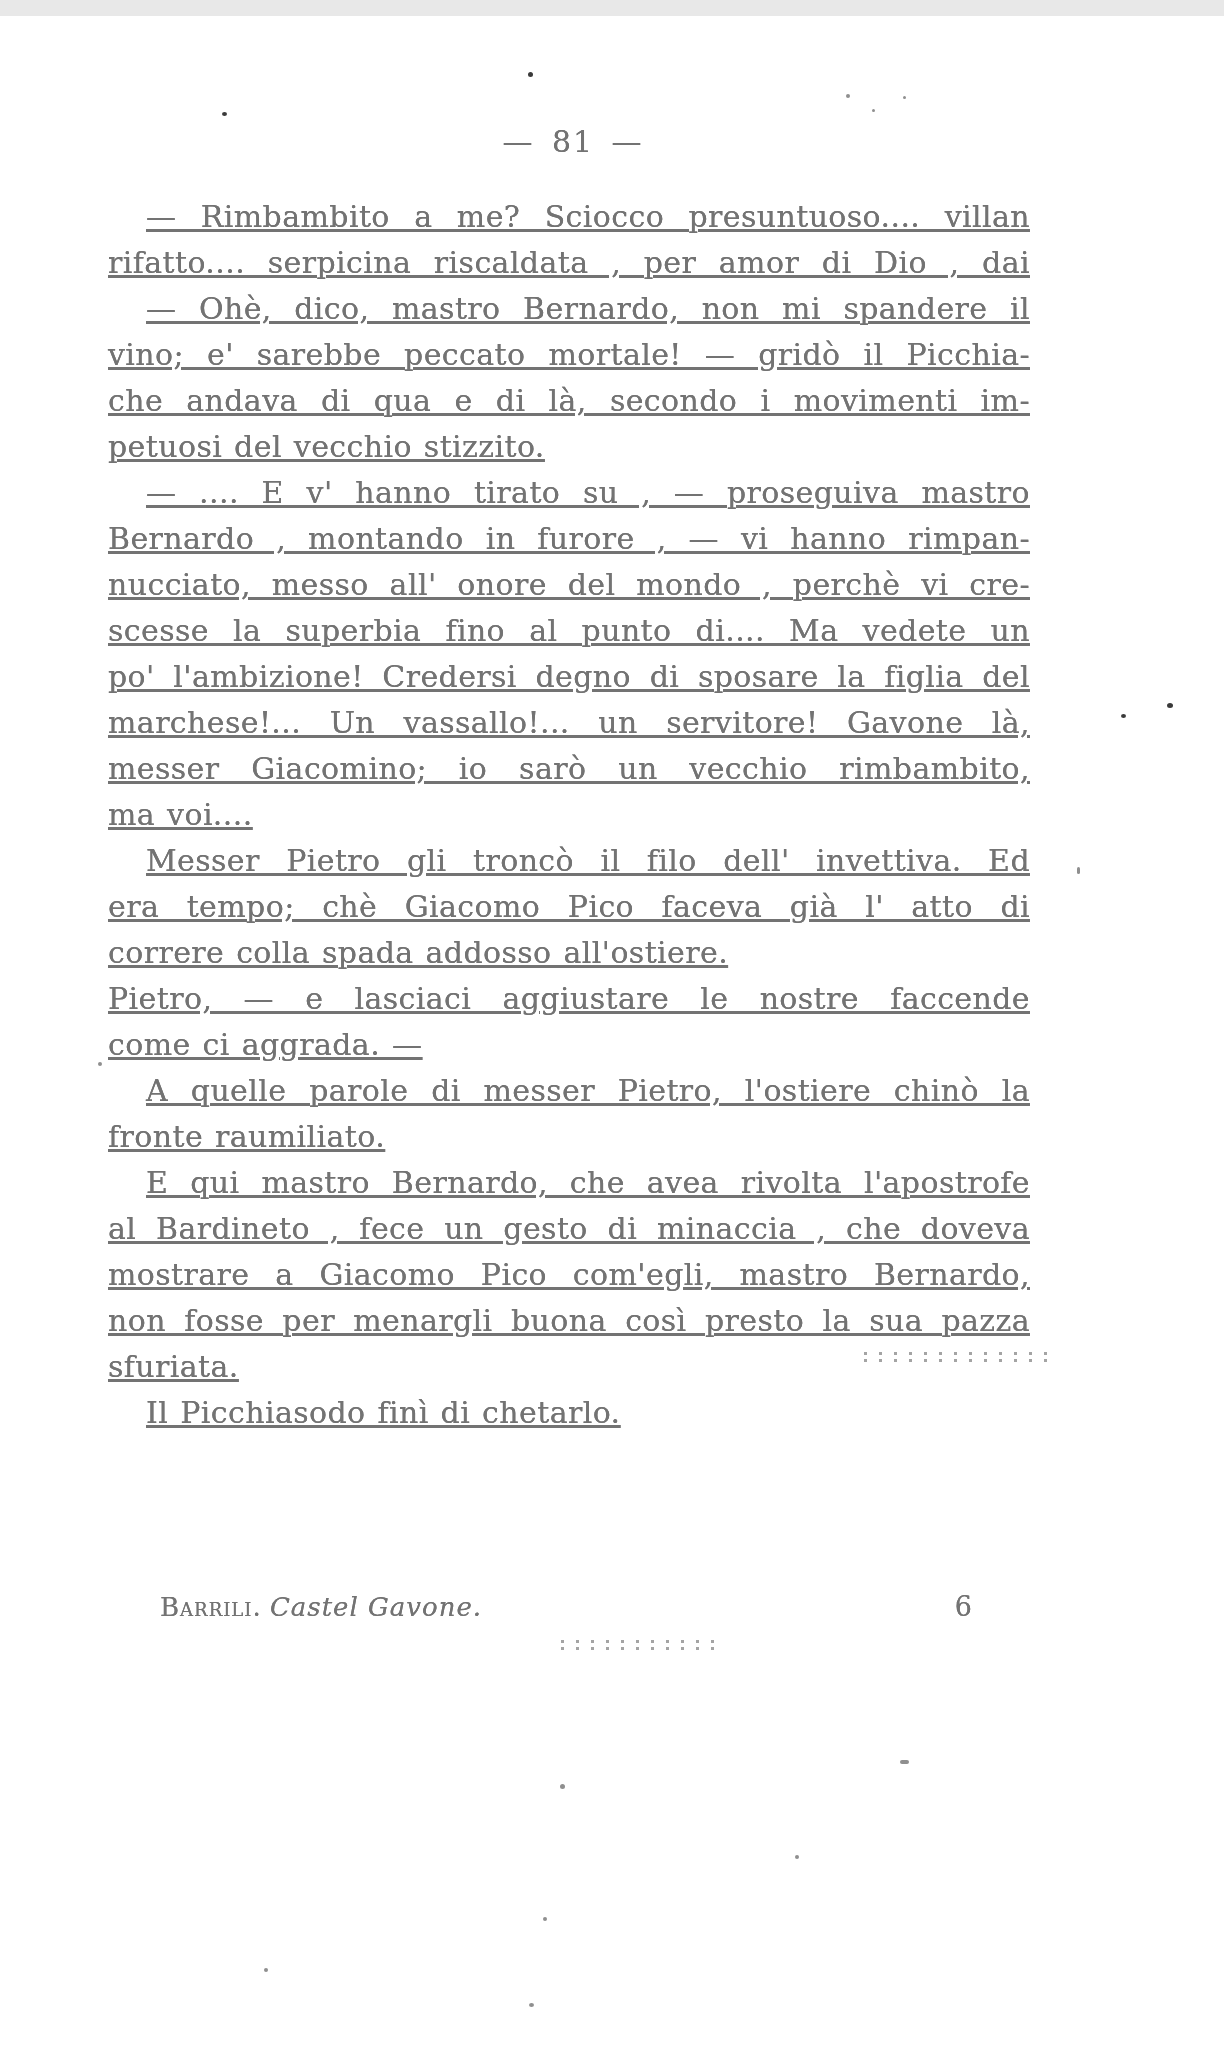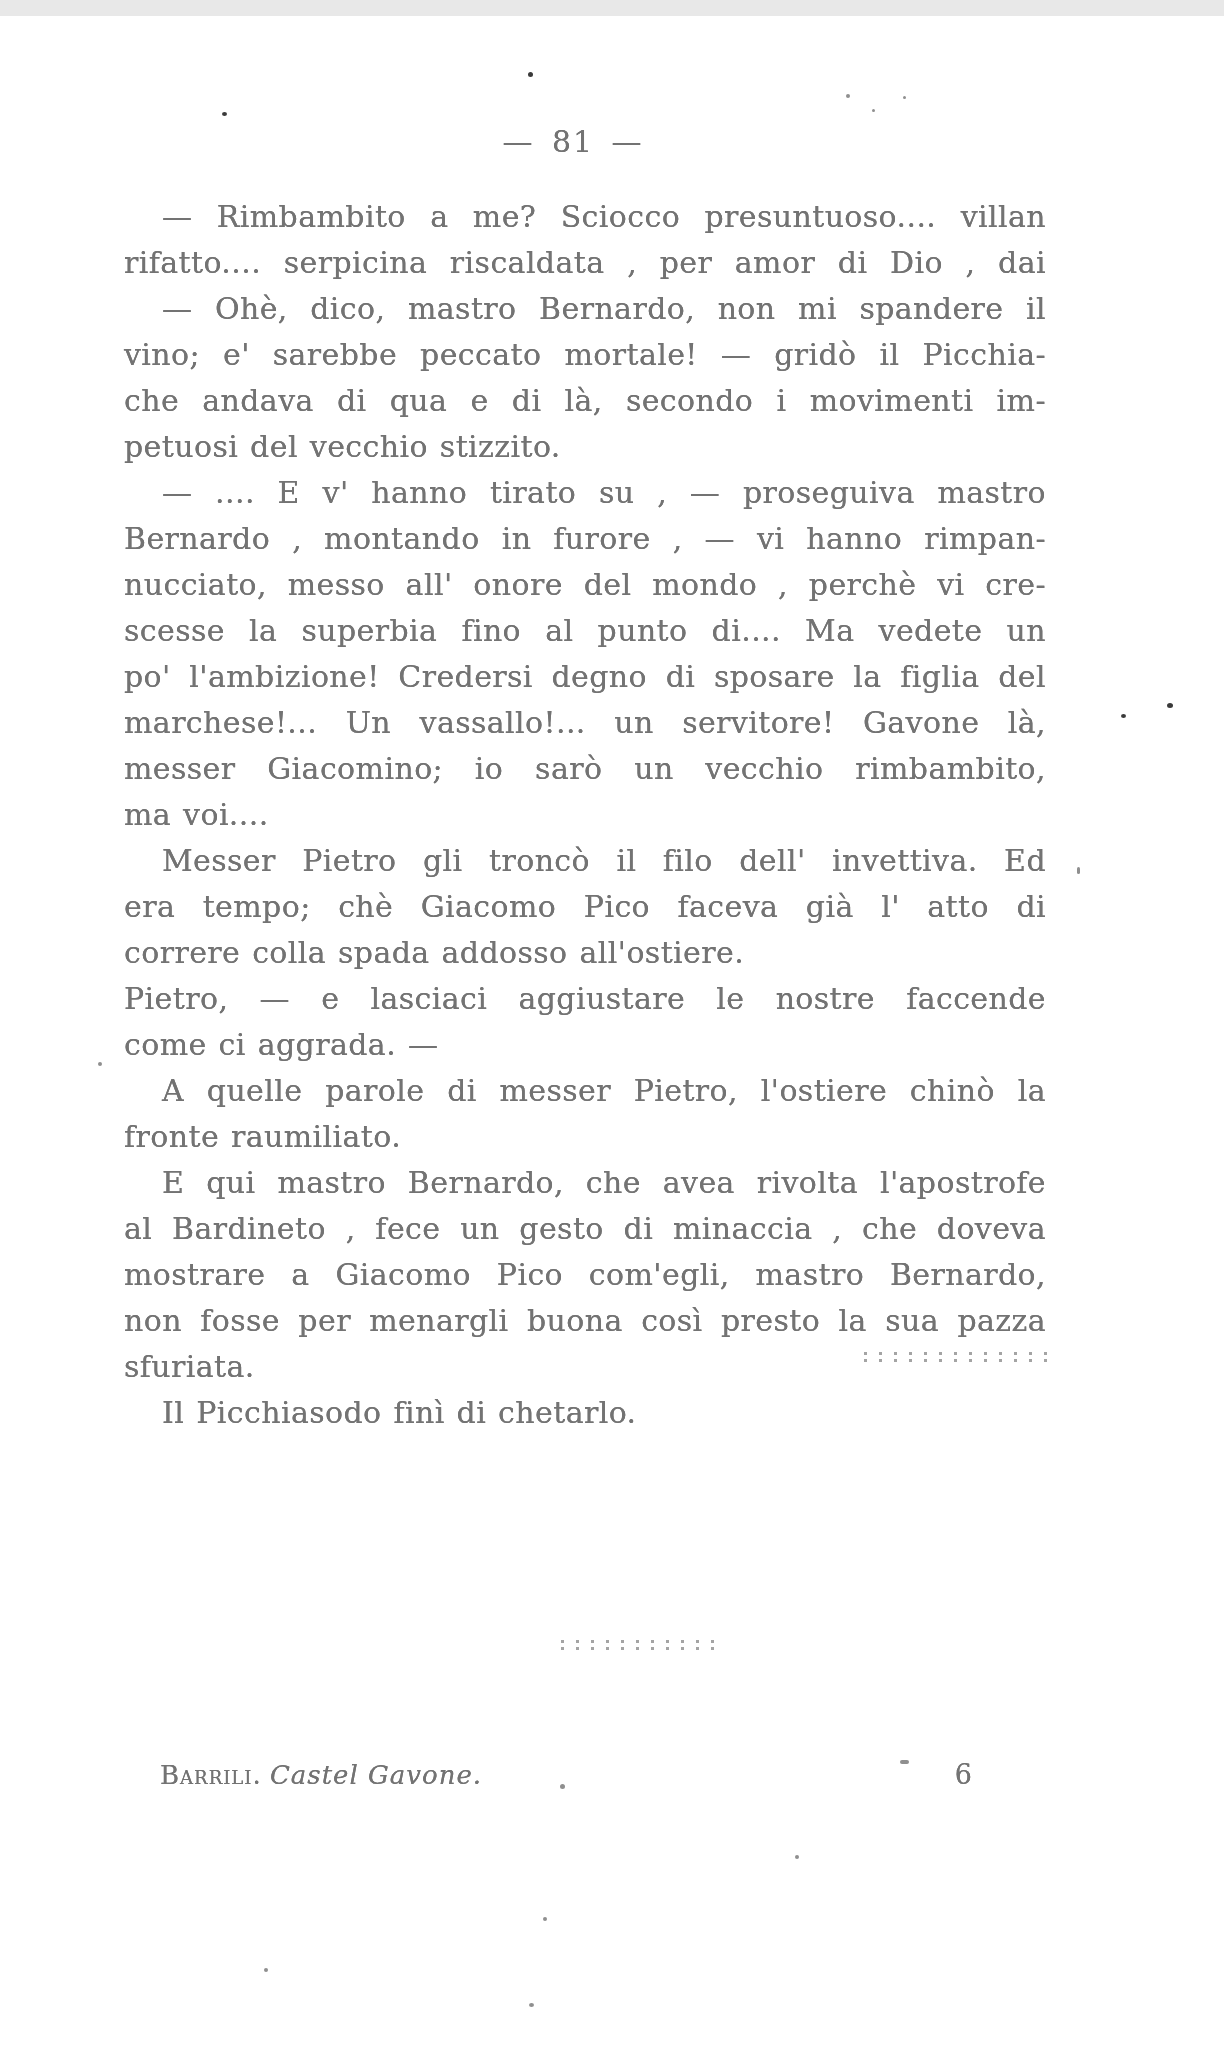--- a/index.html
+++ b/index.html
@@ -20,40 +20,41 @@
     width: 922px;
     text-align: center;
     font-size: 30px;
     letter-spacing: 2px;
     word-spacing: 6px;
     text-shadow: 0 0 0.5px rgba(0,0,0,0.55);
   }
   .text-block {
     position: absolute;
     top: 178px;
-    left: 124px;
+    left: 108px;
     width: 922px;
+    text-decoration: underline;
   }
   .line {
     height: 46px;
     line-height: 46px;
     font-size: 30px;
     letter-spacing: 0.4px;
     word-spacing: 2px;
     white-space: normal;
     text-shadow: 0 0 0.5px rgba(0,0,0,0.55);
   }
   .line.just {
     text-align: justify;
     text-align-last: justify;
   }
   .line.indent { text-indent: 38px; }
   .page-footer {
     position: absolute;
-    top: 1736px;
+    top: 1568px;
     left: 112px;
     width: 922px;
     height: 46px;
     line-height: 46px;
     font-size: 26px;
     display: flex;
     justify-content: space-between;
     text-shadow: 0 0 0.5px rgba(0,0,0,0.55);
   }
   .footer-book { padding-left: 48px; }

